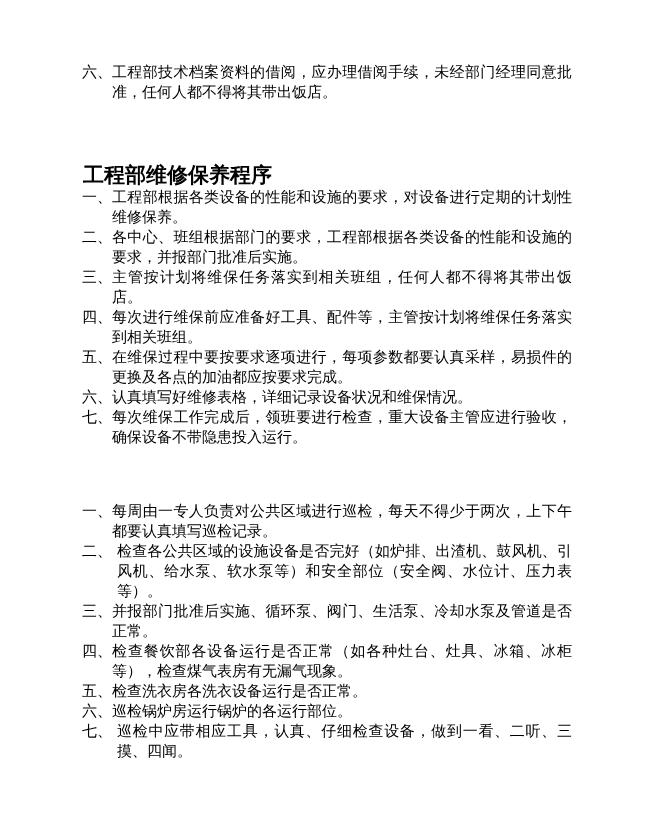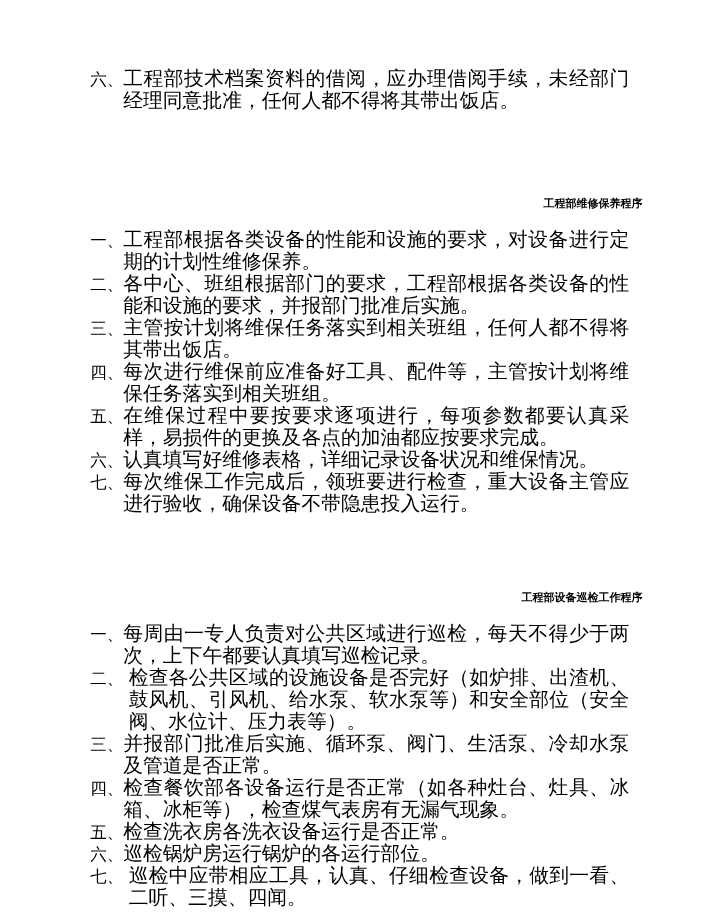--- a/index.html
+++ b/index.html
@@ -38,35 +38,35 @@
   }
   .marker {
     flex: 0 0 auto;
     width: 30px;
     white-space: nowrap;
     font-size: 15px;
     line-height: 20px;
   }
   .ptext {
     flex: 1 1 auto;
-    font-size: 18px;
+    font-size: 15px;
     line-height: 20px;
     text-align: justify;
     text-justify: inter-ideograph;
     word-break: break-all;
   }
   
   .para.wide > .marker { width: 35px; }
 
   .section-heading {
-    font-size: 10px;
+    font-size: 21px;
     line-height: 20px;
     font-weight: bold;
-    text-align: right;
-    margin: 12px;
+    text-align: left;
+    margin: 1px;
     width: 490px;
   }
   .spacer-xl { height: 62px; }
   .spacer-lg { height: 53px; }
   .heading-gap-below { height: 1px; }
 </style>
 </head>
 <body>
 
 <div class="page">
@@ -106,21 +106,20 @@
       <span class="marker">六、</span>
       <span class="ptext">认真填写好维修表格，详细记录设备状况和维保情况。</span>
     </div>
     <div class="para">
       <span class="marker">七、</span>
       <span class="ptext">每次维保工作完成后，领班要进行检查，重大设备主管应进行验收，确保设备不带隐患投入运行。</span>
     </div>
 
     <div class="spacer-lg"></div>
 
-    <div class="section-heading">工程部设备巡检工作程序</div>
     <div class="heading-gap-below"></div>
 
     <div class="para">
       <span class="marker">一、</span>
       <span class="ptext">每周由一专人负责对公共区域进行巡检，每天不得少于两次，上下午都要认真填写巡检记录。</span>
     </div>
     <div class="para wide">
       <span class="marker">二、</span>
       <span class="ptext">检查各公共区域的设施设备是否完好（如炉排、出渣机、鼓风机、引风机、给水泵、软水泵等）和安全部位（安全阀、水位计、压力表等）。</span>
     </div>

